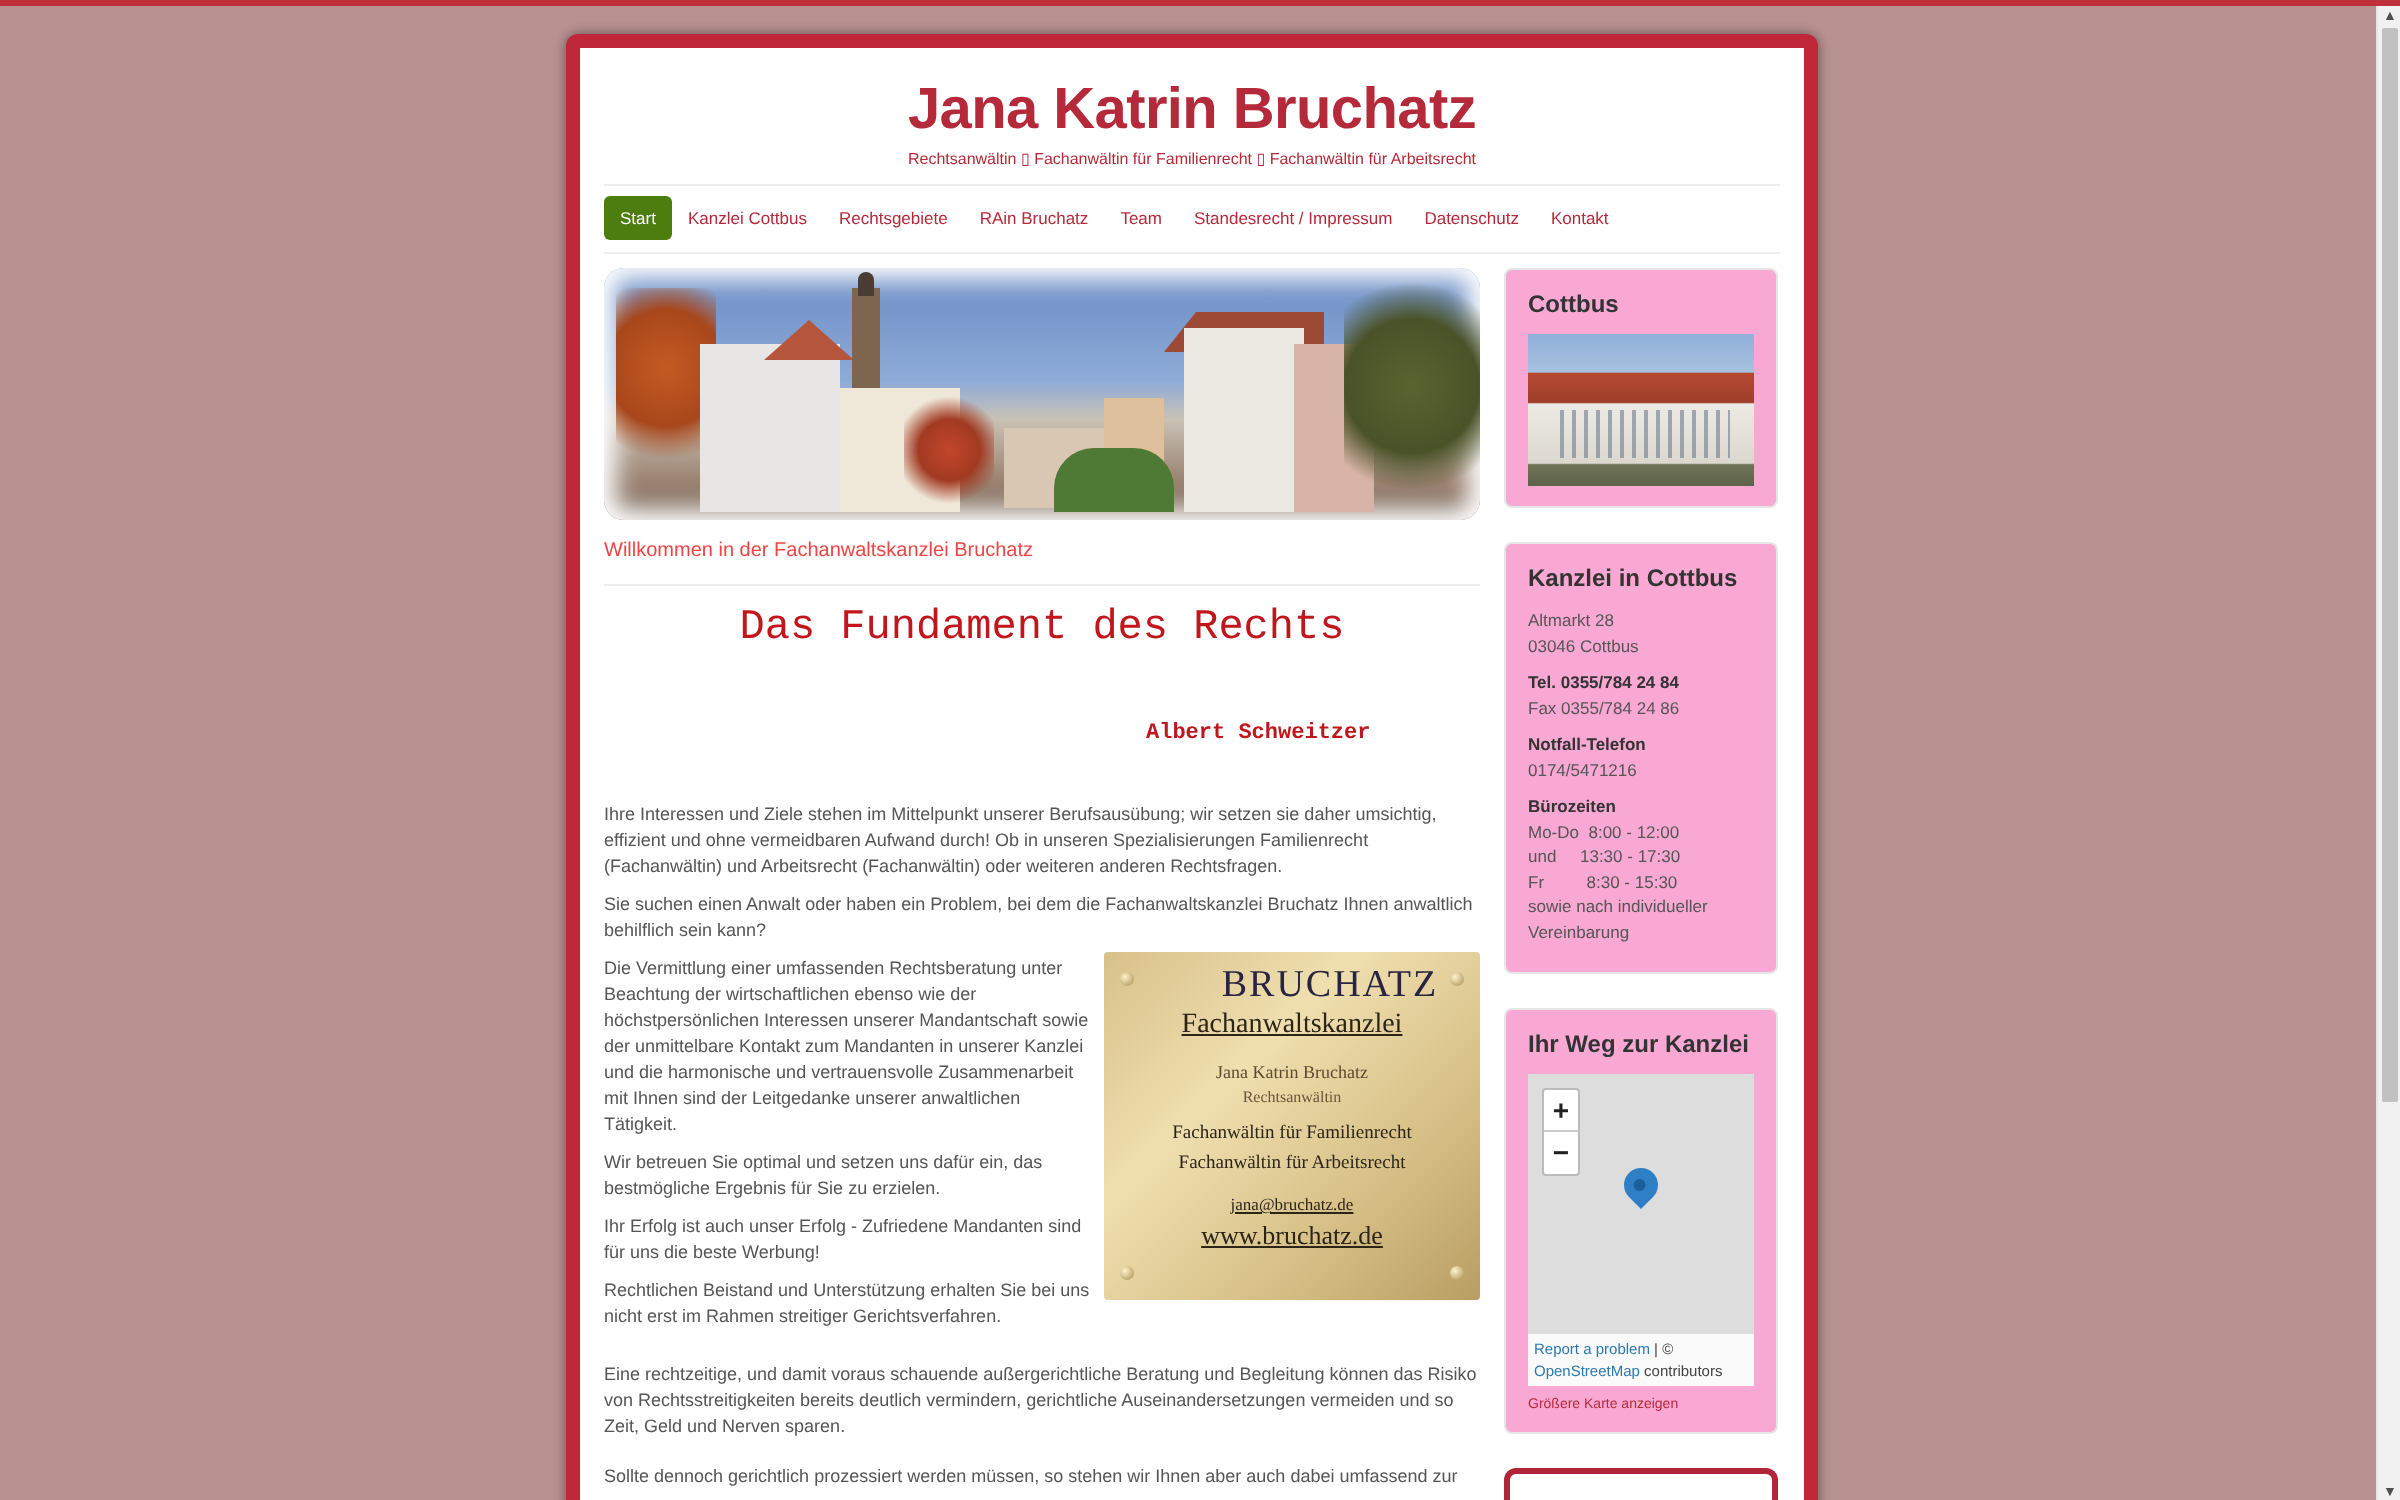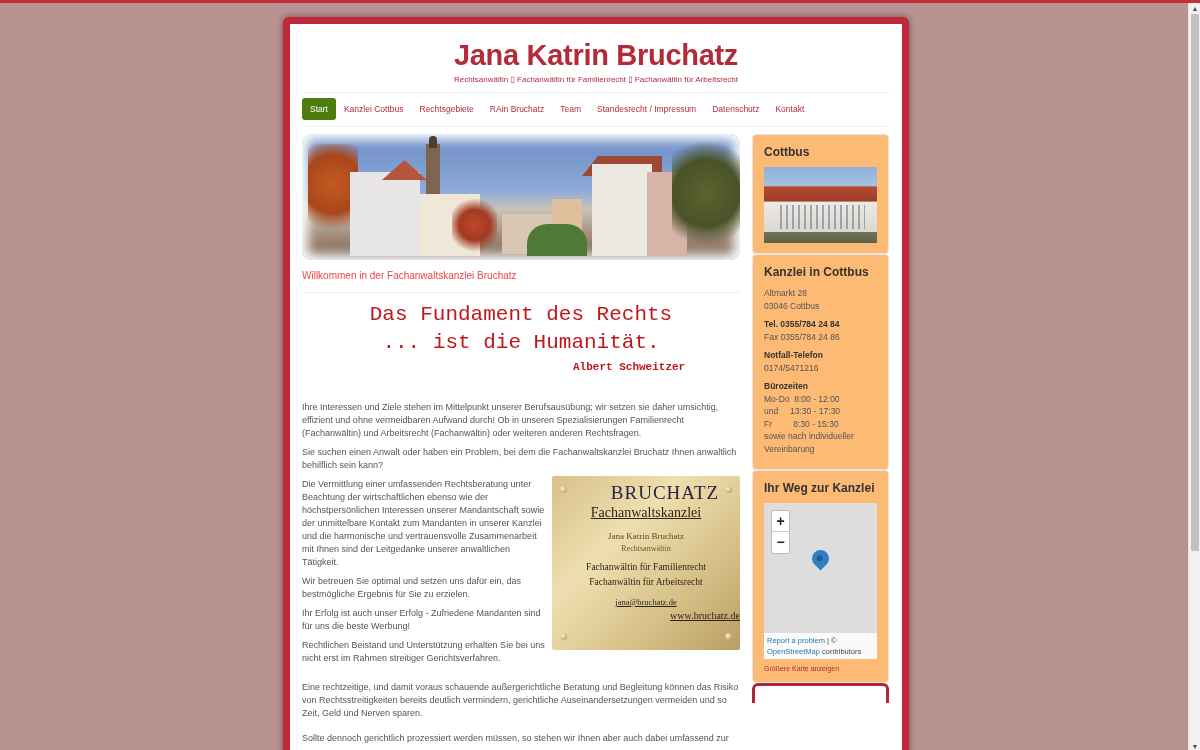--- a/index.html
+++ b/index.html
@@ -93,26 +93,26 @@
     border-radius: 2px; text-align: center; font-family: "Liberation Serif", serif; color: #2d2418;
     padding-top: 6px;
   }
   .plate .p1 { font-size: 19px; letter-spacing: 1px; color: #2a2440; margin-left: 38px; }
   .plate .p2 { font-size: 14px; text-decoration: underline; margin-top: 1px; }
   .plate .p3 { font-size: 9px; margin-top: 10px; color: #5c4a2e; }
   .plate .p4 { font-size: 8px; margin-top: 3px; color: #6a5638; }
   .plate .p5 { font-size: 9.5px; margin-top: 9px; }
   .plate .p6 { font-size: 9.5px; margin-top: 5px; }
   .plate .p7 { font-size: 8.5px; margin-top: 10px; text-decoration: underline; }
-  .plate .p8 { font-size: 10px; margin-top: 3px; text-decoration: underline; text-align: right; }
+  .plate .p8 { font-size: 13px; margin-top: 3px; text-decoration: underline; }
   .plate .screw { position:absolute; width:7px; height:7px; border-radius:50%; background: radial-gradient(circle at 35% 35%, #fff3c9, #a78a4d); }
   .narrow { width: 245px; }
   .widget {
-    background: #fdba74; border: 1px solid #e6e6e6; border-radius: 4px;
-    padding: 10px 11px; margin-bottom: 0;
+    background: #f9a8d4; border: 1px solid #e6e6e6; border-radius: 4px;
+    padding: 10px 11px; margin-bottom: 17px;
   }
   .widget-title { font-size: 12px; font-weight: bold; color: #333; margin-bottom: 8px; }
   .cottbus-img {
     width: 113px; height: 76px;
     background: linear-gradient(180deg, #8fb0d8 0%, #a7c2e0 25%, #b64a32 26%, #9d3d2a 45%, #eceae4 46%, #dcd8d0 85%, #6f7358 86%, #5e6248 100%);
     position: relative;
   }
   .cottbus-img .win { position:absolute; left:12px; right:12px; top:38px; height:24px;
     background: repeating-linear-gradient(90deg, transparent 0 4px, #6f7b8c 4px 6px); opacity:.6; }
   .kv { font-size: 8.5px; line-height: 12.5px; color: #555; }
@@ -175,21 +175,20 @@
             <div class="roof6"></div>
             <div class="bld6"></div>
           <div class="bld7"></div>
             <div class="tree-r"></div>
         </div>
 
         <h1 class="section-title">Willkommen in der Fachanwaltskanzlei Bruchatz</h1>
 
         <div class="quote">
           <div class="line1">Das Fundament des Rechts</div>
-          <div class="line2">... ist die Humanität.</div>
           <div class="author">Albert Schweitzer</div>
         </div>
 
         <p class="txt">Ihre Interessen und Ziele stehen im Mittelpunkt unserer Berufsausübung; wir setzen sie daher umsichtig, effizient und ohne vermeidbaren Aufwand durch! Ob in unseren Spezialisierungen Familienrecht (Fachanwältin) und Arbeitsrecht (Fachanwältin) oder weiteren anderen Rechtsfragen.</p>
         <p class="txt">Sie suchen einen Anwalt oder haben ein Problem, bei dem die Fachanwaltskanzlei Bruchatz Ihnen anwaltlich behilflich sein kann?</p>
 
         <div class="float-wrap">
           <div class="plate">
             <span class="screw" style="left:8px;top:10px"></span>
             <span class="screw" style="right:8px;top:10px"></span>

